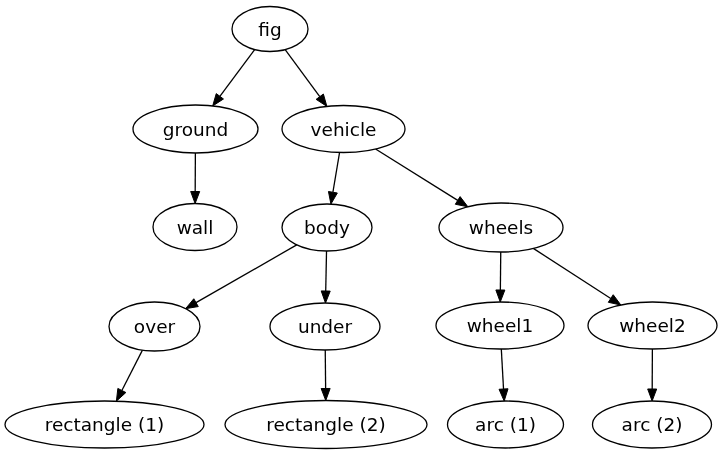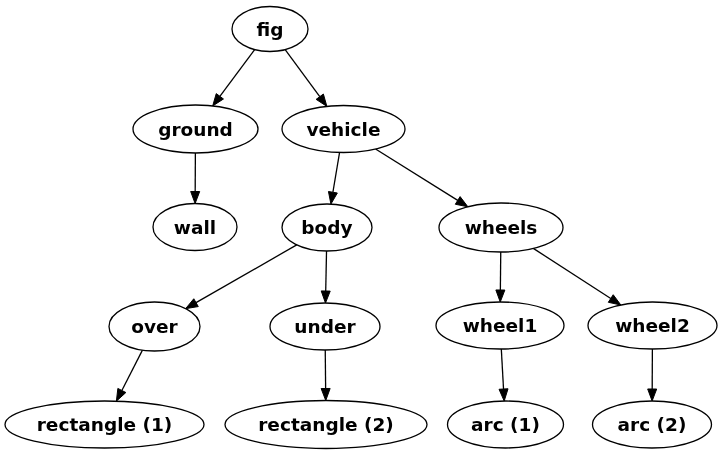--- a/index.html
+++ b/index.html
@@ -11,21 +11,20 @@
     width: 723px;
     height: 456px;
     overflow: hidden;
     font-family: "DejaVu Sans", "Liberation Sans", sans-serif;
   }
   .canvas {
     position: relative;
     width: 723px;
     height: 456px;
     background: #ffffff;
-    font-weight: bold;
   }
   svg {
     display: block;
   }
   svg text {
     font-family: "DejaVu Sans", "Liberation Sans", sans-serif;
   }
 </style>
 </head>
 <body>

